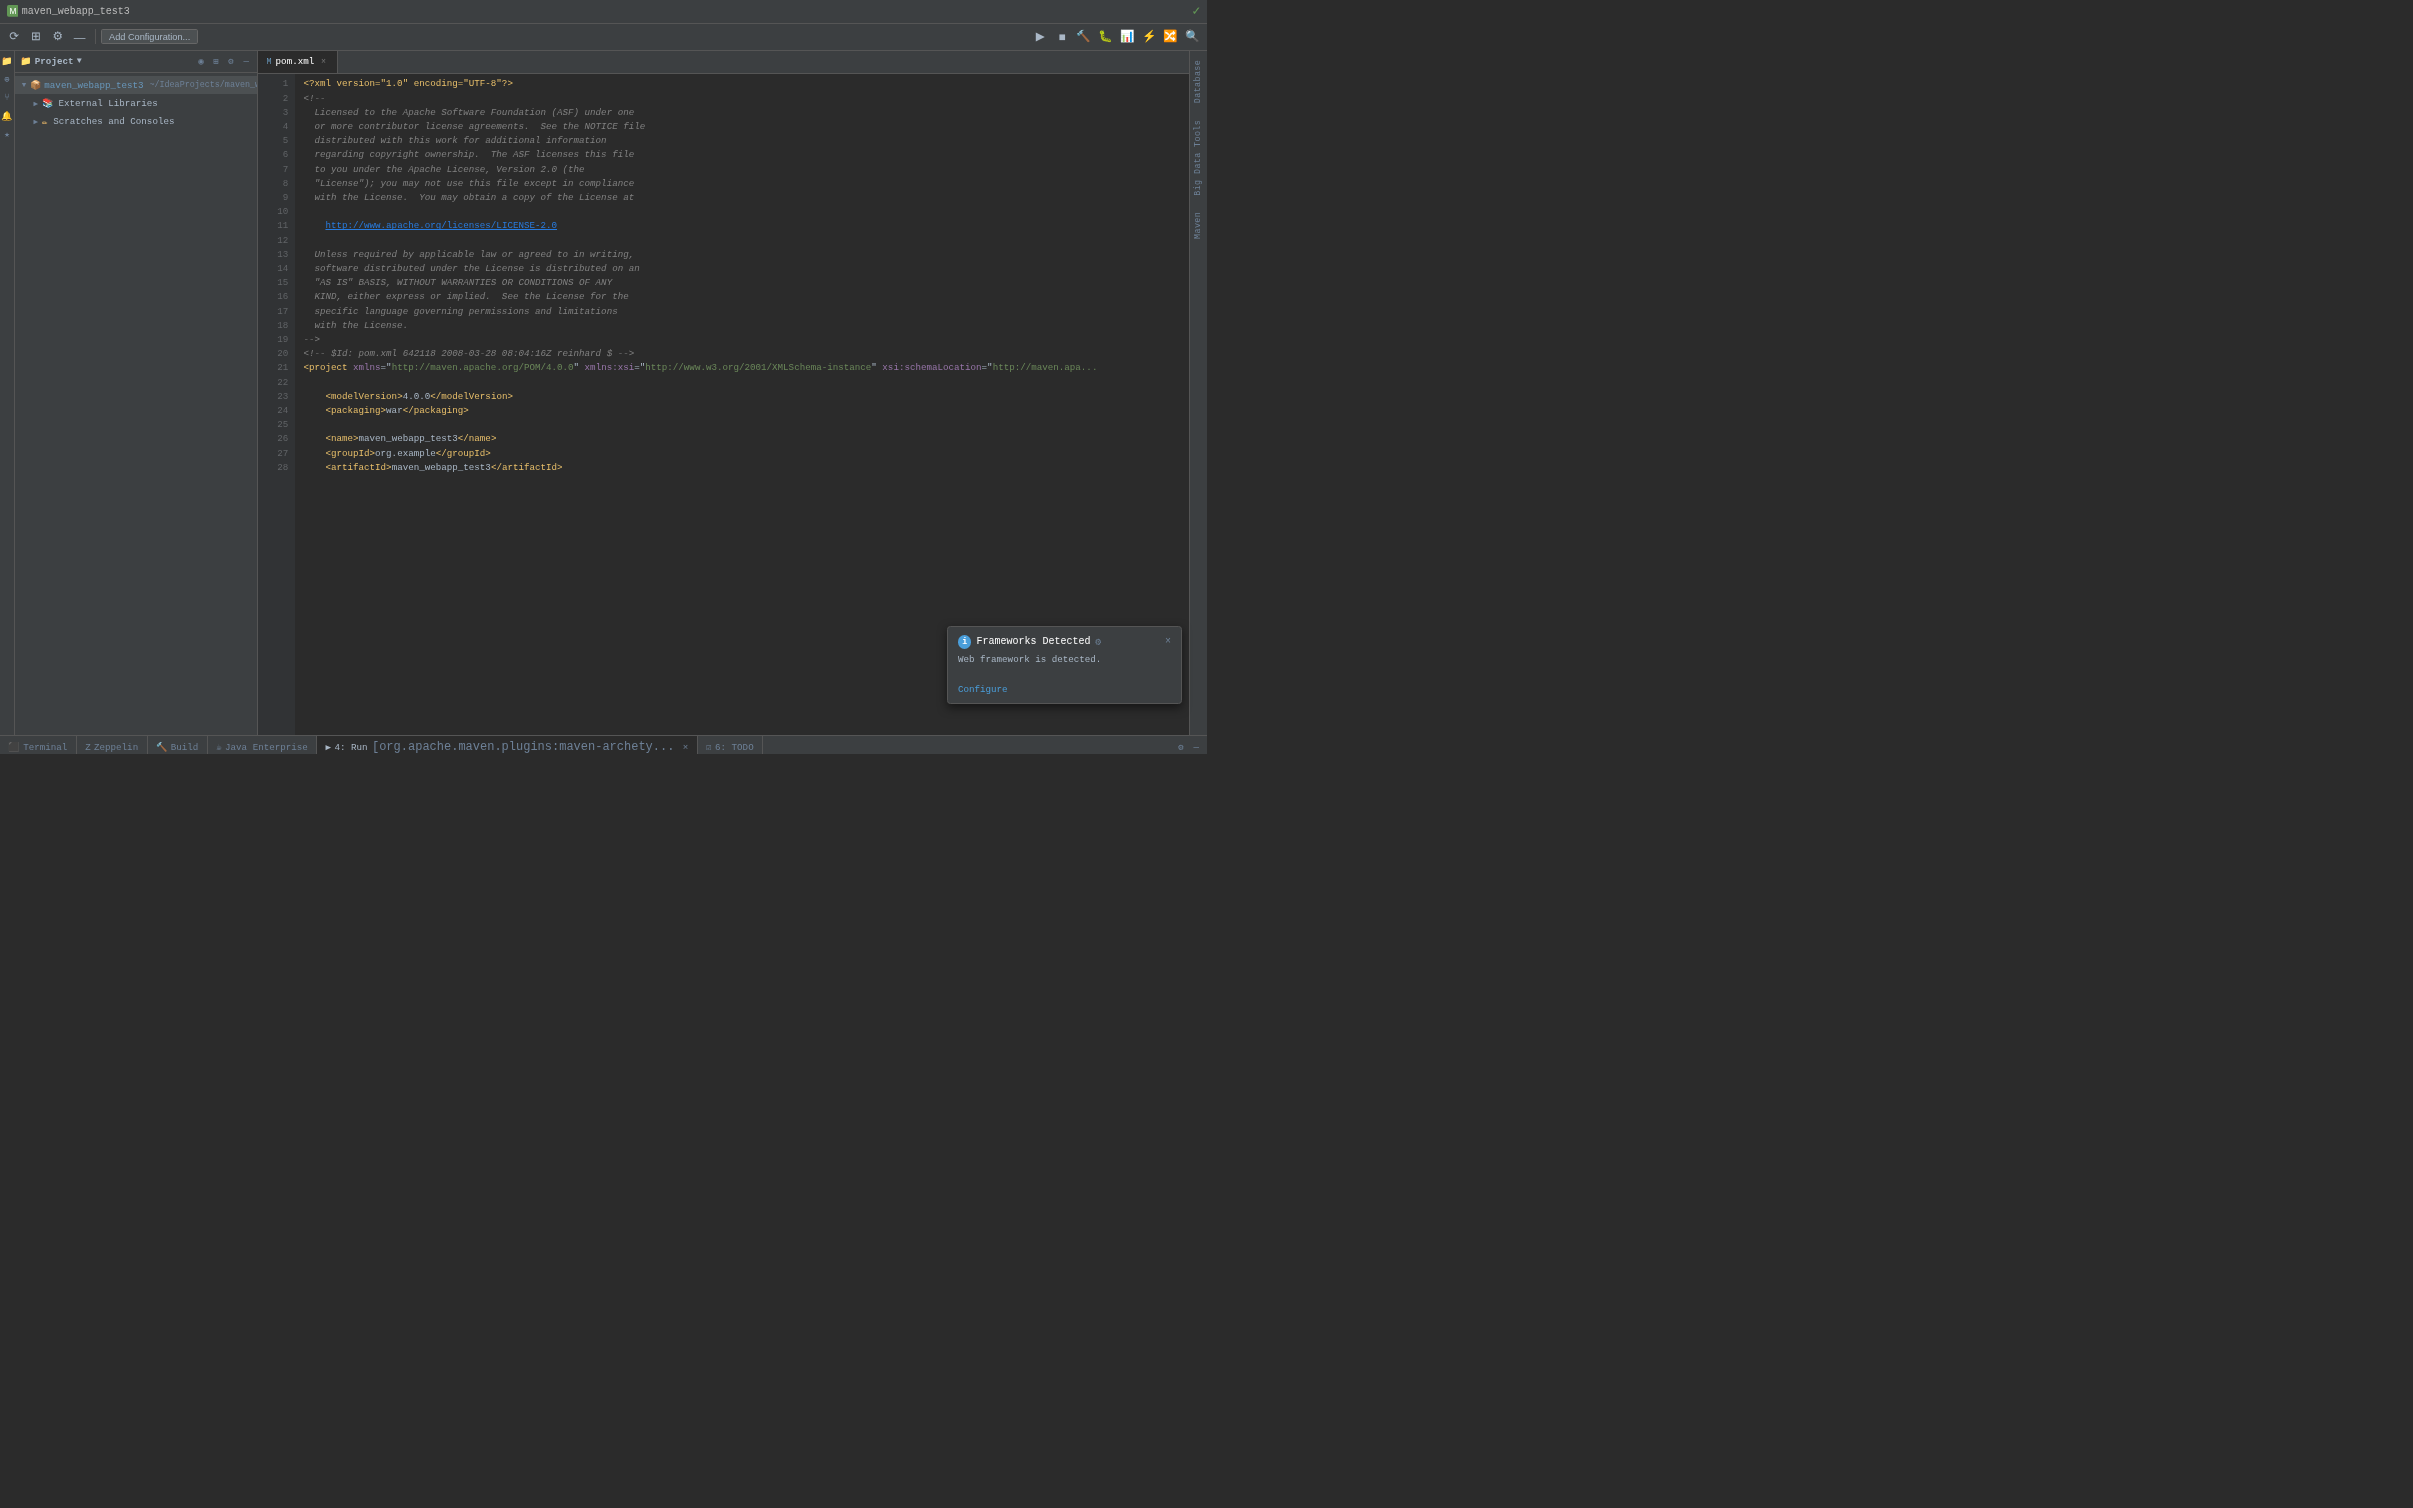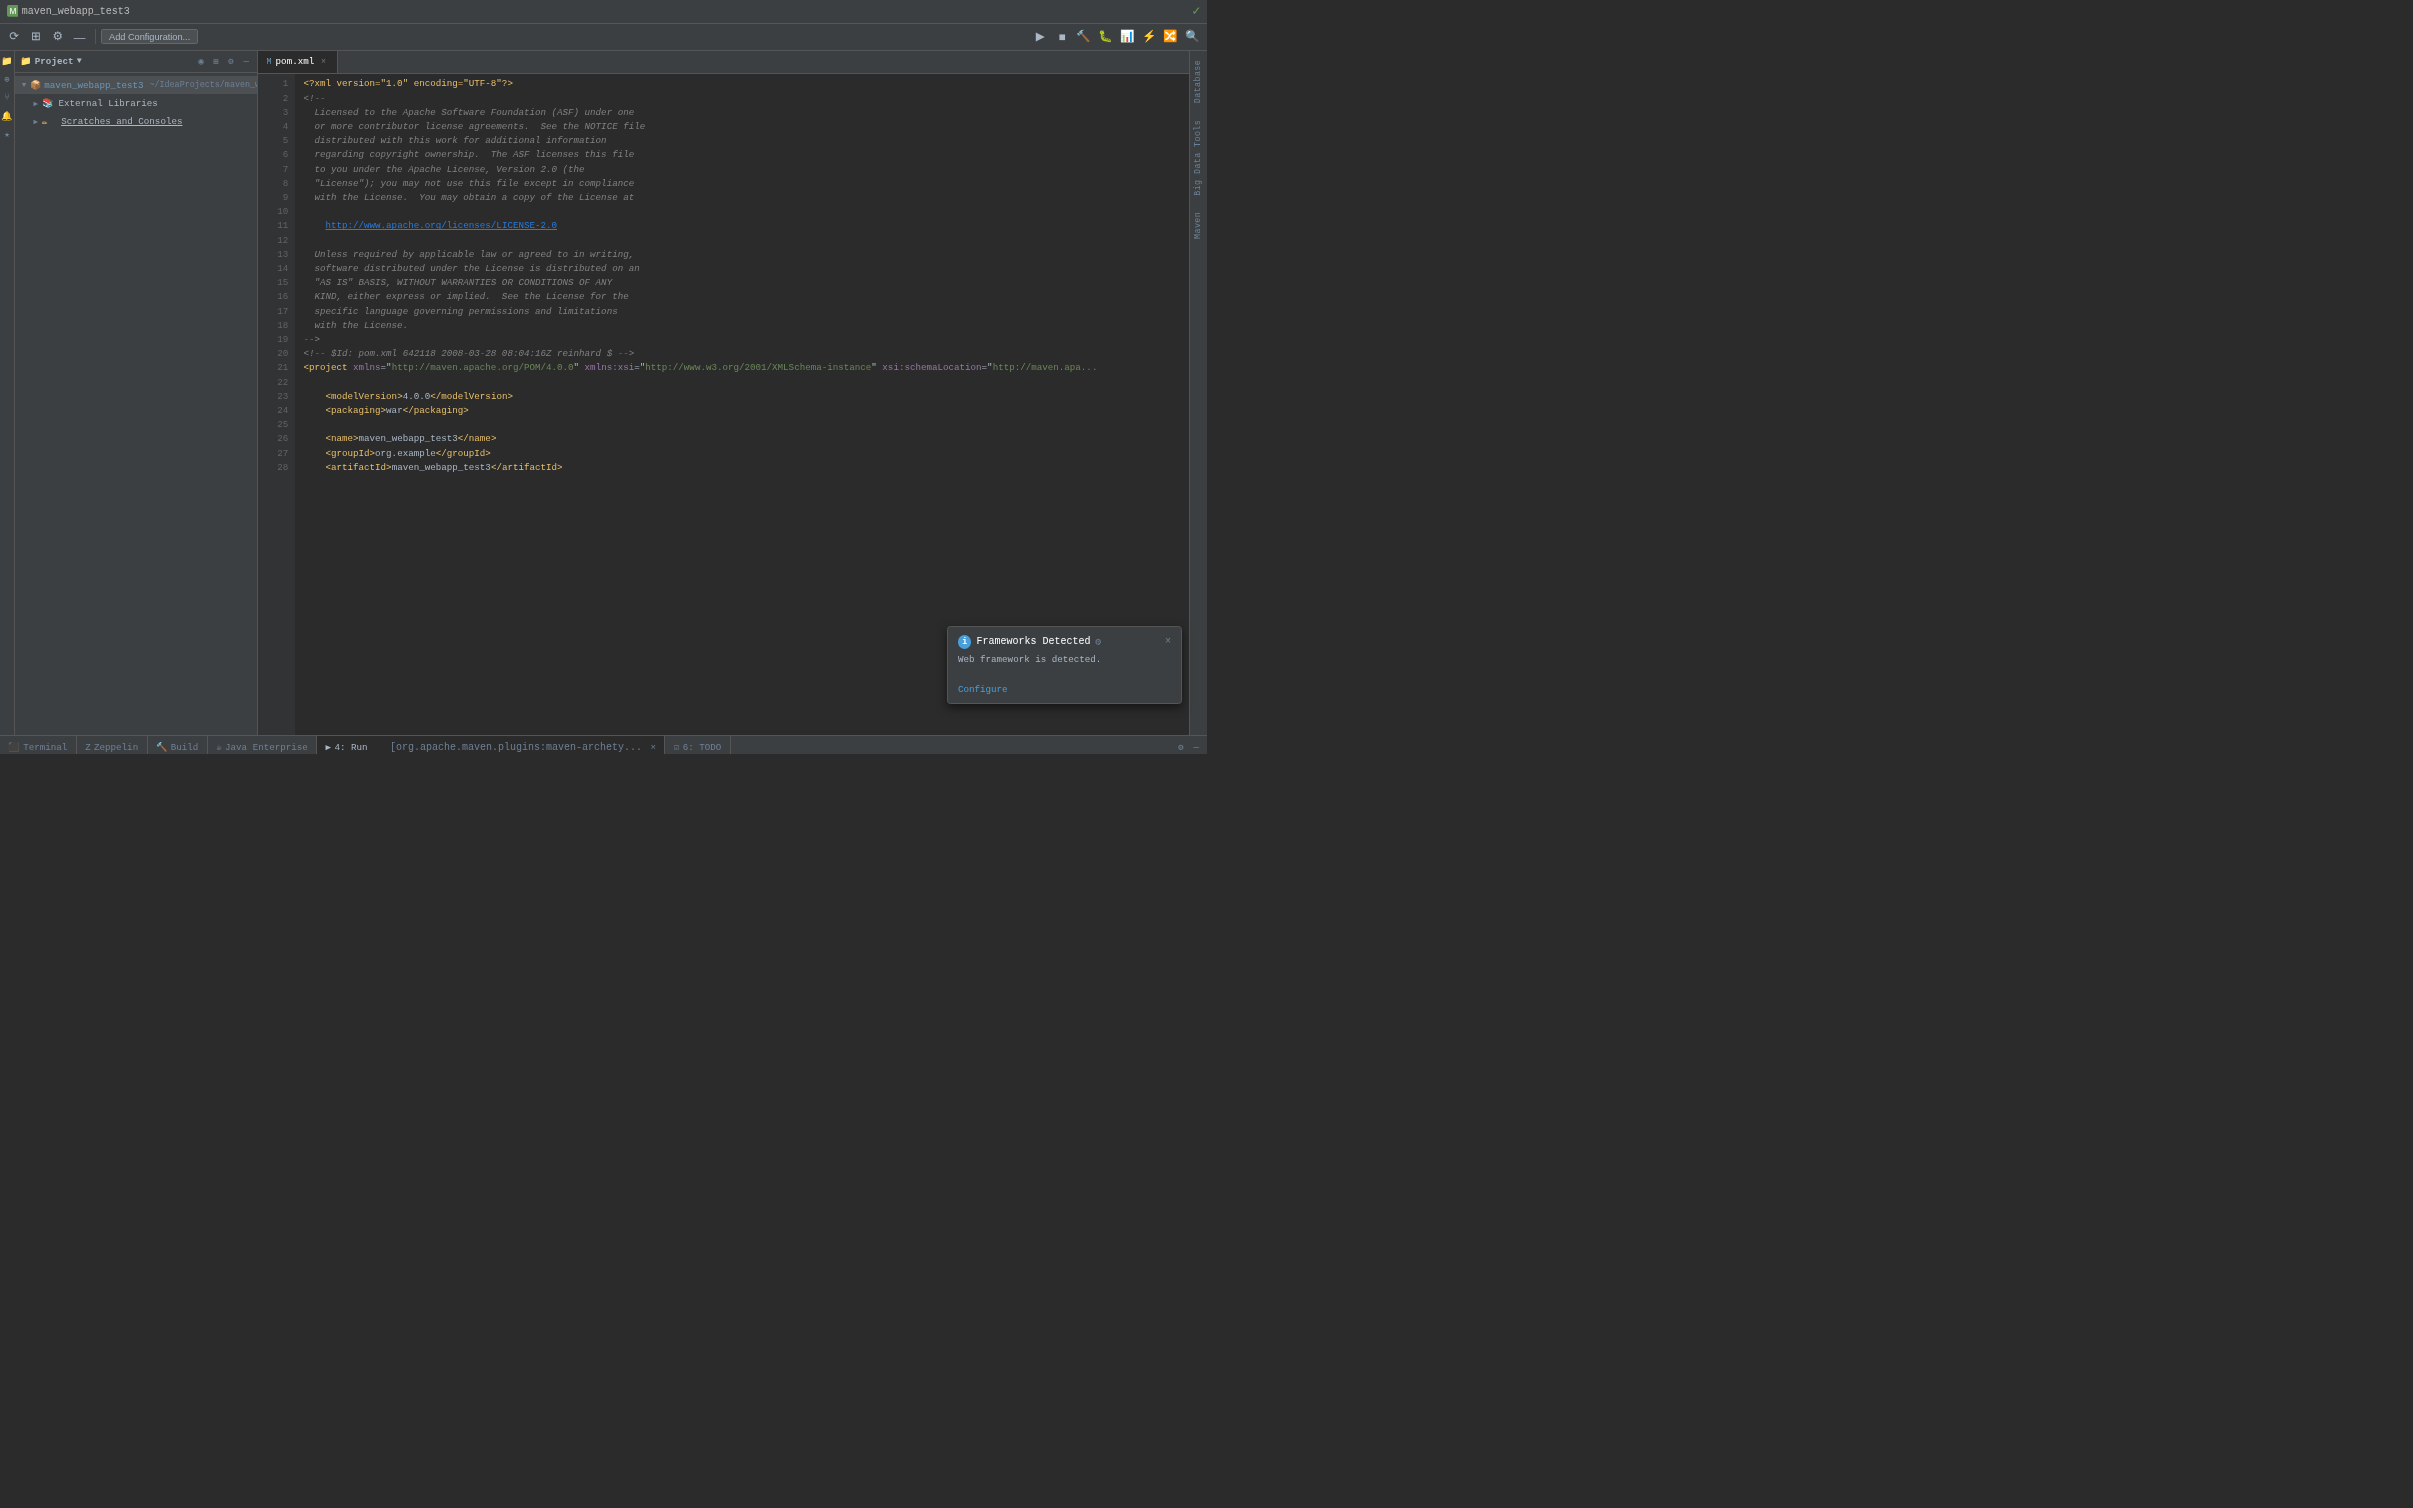--- a/index.html
+++ b/index.html
@@ -492,21 +492,21 @@
 
       <div class="tree-item" style="padding-left:18.4px;">
         <span class="tree-arrow">▶</span>
         <span style="color:#ffc66d;">📚</span>
         <span class="tree-label-normal" style="margin-left:2.5px;">External Libraries</span>
       </div>
 
       <div class="tree-item" style="padding-left:18.4px;">
         <span class="tree-arrow">▶</span>
         <span style="color:#ffc66d;">✏</span>
-        <span class="tree-label-normal" style="margin-left:11px;text-decoration:underline;">Scratches and Consoles</span>
+        <span class="tree-label-normal" style="margin-left:3px;">Scratches and Consoles</span>
       </div>
     </div>
   </div>
 
   <div class="editor-area">
 
     <div class="tab-bar">
       <div class="tab active">
         <span class="tab-icon">M</span>
         <span>pom.xml</span>
@@ -599,21 +599,21 @@
       <span>🔨</span>
       <span>Build</span>
     </div>
     <div class="bottom-tab">
       <span>☕</span>
       <span>Java Enterprise</span>
     </div>
     <div class="bottom-tab active">
       <span>▶</span>
       <span>4: Run</span>
-      <span style="color:#6d8097;font-size:10px;margin-left:19px;">[org.apache.maven.plugins:maven-archety...</span>
+      <span style="color:#6d8097;font-size:12px;margin-left:1px;">[org.apache.maven.plugins:maven-archety...</span>
       <span style="color:#6d8097;margin-left:5px;font-size:9.2px;">×</span>
     </div>
     <div class="bottom-tab">
       <span>☑</span>
       <span>6: TODO</span>
     </div>
     <div class="bottom-tab-icons">
       <span class="panel-header-icon">⚙</span>
       <span class="panel-header-icon">—</span>
     </div>

